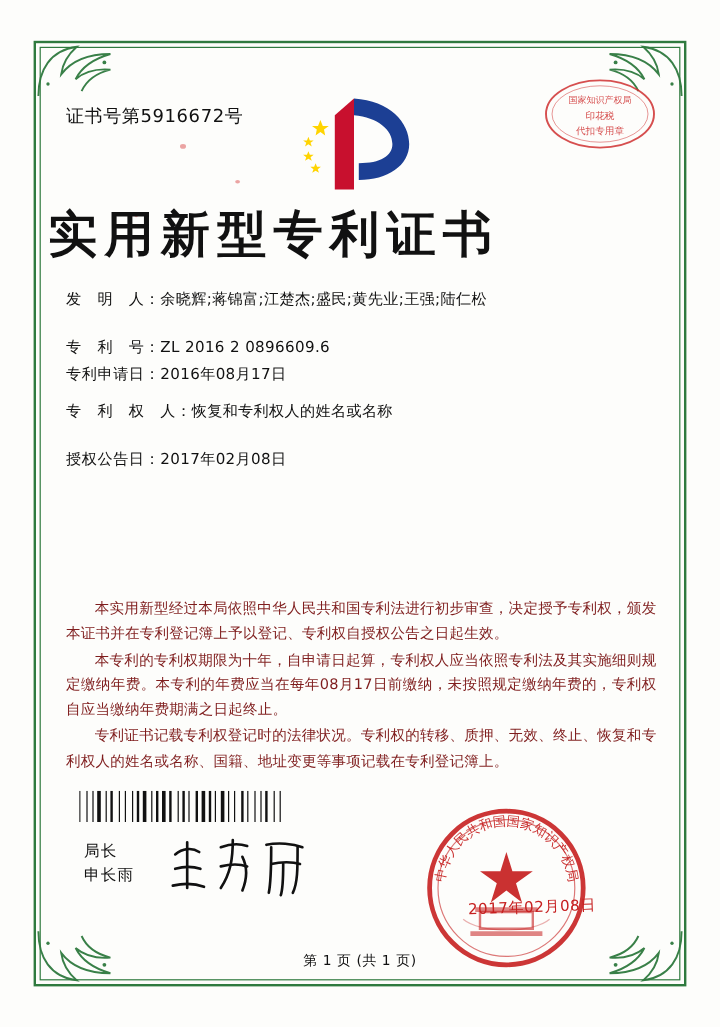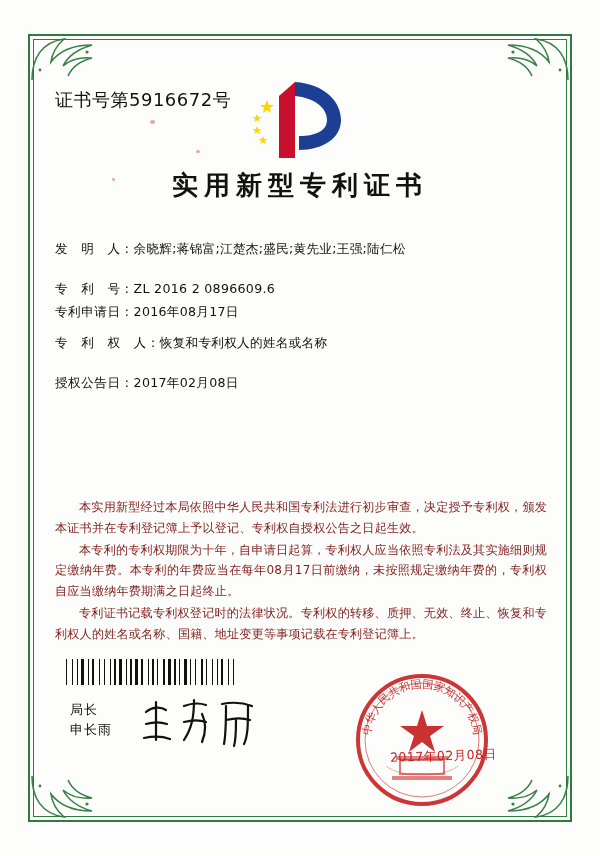--- a/index.html
+++ b/index.html
@@ -47,43 +47,44 @@
   .corner svg { display:block; width:100%; height:100%; }
   .corner.tl { left: 30px;  top: 36px; }
   .corner.tr { right: 30px; top: 36px; transform: scaleX(-1); }
   .corner.bl { left: 30px;  bottom: 36px; transform: scaleY(-1); }
   .corner.br { right: 30px; bottom: 36px; transform: scale(-1,-1); }
 
   
   .cert-no {
     position: absolute;
     left: 55px; top: 88px;
-    font-size: 18px;
+    font-size: 15px;
     letter-spacing: .5px;
     color: #111;
     font-family: "DejaVu Sans", sans-serif;
   }
 
   .logo {
     position: absolute;
     left: 243px; top: 78px;
     width: 110px; height: 86px;
   }
   .logo svg { display: block; }
 
   .title {
     position: absolute;
     left: 0; right: 0;
     top: 168px;
-    text-align: center;
-    font-size: 26px;
+    text-align: left;
+    font-size: 41px;
     font-weight: bold;
     letter-spacing: 6px;
     font-family: "DejaVu Serif", "Liberation Serif", serif;
     color: #111;
+    padding-left: 40px;
   }
 
   
   .stamp-oval {
     position: absolute;
     right: 52px; top: 64px;
     width: 96px; height: 62px;
   }
   .stamp-oval svg { display: block; }
 
@@ -245,20 +246,29 @@
       <path d="M52 4 C82 6 98 24 98 42 C98 60 80 72 56 72 L56 58 C74 58 84 52 84 42 C84 30 72 20 52 18 Z" fill="#1c3f94"></path>
       <g fill="#ffd400">
         <polygon points="24,22 26,27 31,27 27,30 28,35 24,32 20,35 21,30 17,27 22,27"></polygon>
         <polygon points="14,36 15.2,39 18.4,39 15.8,41 16.8,44 14,42.2 11.2,44 12.2,41 9.6,39 12.8,39"></polygon>
         <polygon points="14,48 15.2,51 18.4,51 15.8,53 16.8,56 14,54.2 11.2,56 12.2,53 9.6,51 12.8,51"></polygon>
         <polygon points="20,58 21.2,61 24.4,61 21.8,63 22.8,66 20,64.2 17.2,66 18.2,63 15.6,61 18.8,61"></polygon>
       </g>
     </svg>
   </div>
 
+  <div class="stamp-oval">
+    <svg viewBox="0 0 96 62" xmlns="http://www.w3.org/2000/svg">
+      <ellipse cx="48" cy="31" rx="45" ry="28" fill="none" stroke="#cf3030" stroke-width="1.6" opacity=".85"></ellipse>
+      <ellipse cx="48" cy="31" rx="40" ry="23.5" fill="none" stroke="#cf3030" stroke-width=".7" opacity=".6"></ellipse>
+      <text x="48" y="22" font-size="7.5" fill="#cf3030" text-anchor="middle" font-family="DejaVu Sans, sans-serif" opacity=".85">国家知识产权局</text>
+      <text x="48" y="35" font-size="8" fill="#cf3030" text-anchor="middle" font-family="DejaVu Sans, sans-serif" opacity=".9">印花税</text>
+      <text x="48" y="48" font-size="8" fill="#cf3030" text-anchor="middle" font-family="DejaVu Sans, sans-serif" opacity=".85">代扣专用章</text>
+    </svg>
+  </div>
 
   <div class="speck" style="left:150px; top:120px; width:5px; height:4px;"></div>
   <div class="speck" style="left:196px; top:150px; width:4px; height:3px;"></div>
   <div class="speck" style="left:112px; top:178px; width:3px; height:3px;"></div>
 
   <div class="title">实用新型专利证书</div>
 
   <div class="fields">
     <div class="field f-inv">
       <span class="label">发　明　人：</span><span class="value">余晓辉;蒋锦富;江楚杰;盛民;黄先业;王强;陆仁松</span>
@@ -390,14 +400,15 @@
         <textPath href="#sealArcTop" startOffset="50%" text-anchor="middle">中华人民共和国国家知识产权局</textPath>
       </text>
       <path d="M34 96 C48 108 92 108 106 96" fill="none" stroke="#c62020" stroke-width="1" opacity=".35"></path>
       <path d="M44 86 h52 v4 h-52 z" fill="#c62020" opacity=".55"></path>
       <path d="M48 90 h44 v14 h-44 z" fill="none" stroke="#c62020" stroke-width="2" opacity=".6"></path>
       <path d="M40 106 h60 v4 h-60 z" fill="#c62020" opacity=".55"></path>
     </svg>
   </div>
   <div class="seal-date">2017年02月08日</div>
 
+  <div class="page-footer">第 1 页 (共 1 页)</div>
 
 </div>
 
 </body></html>

